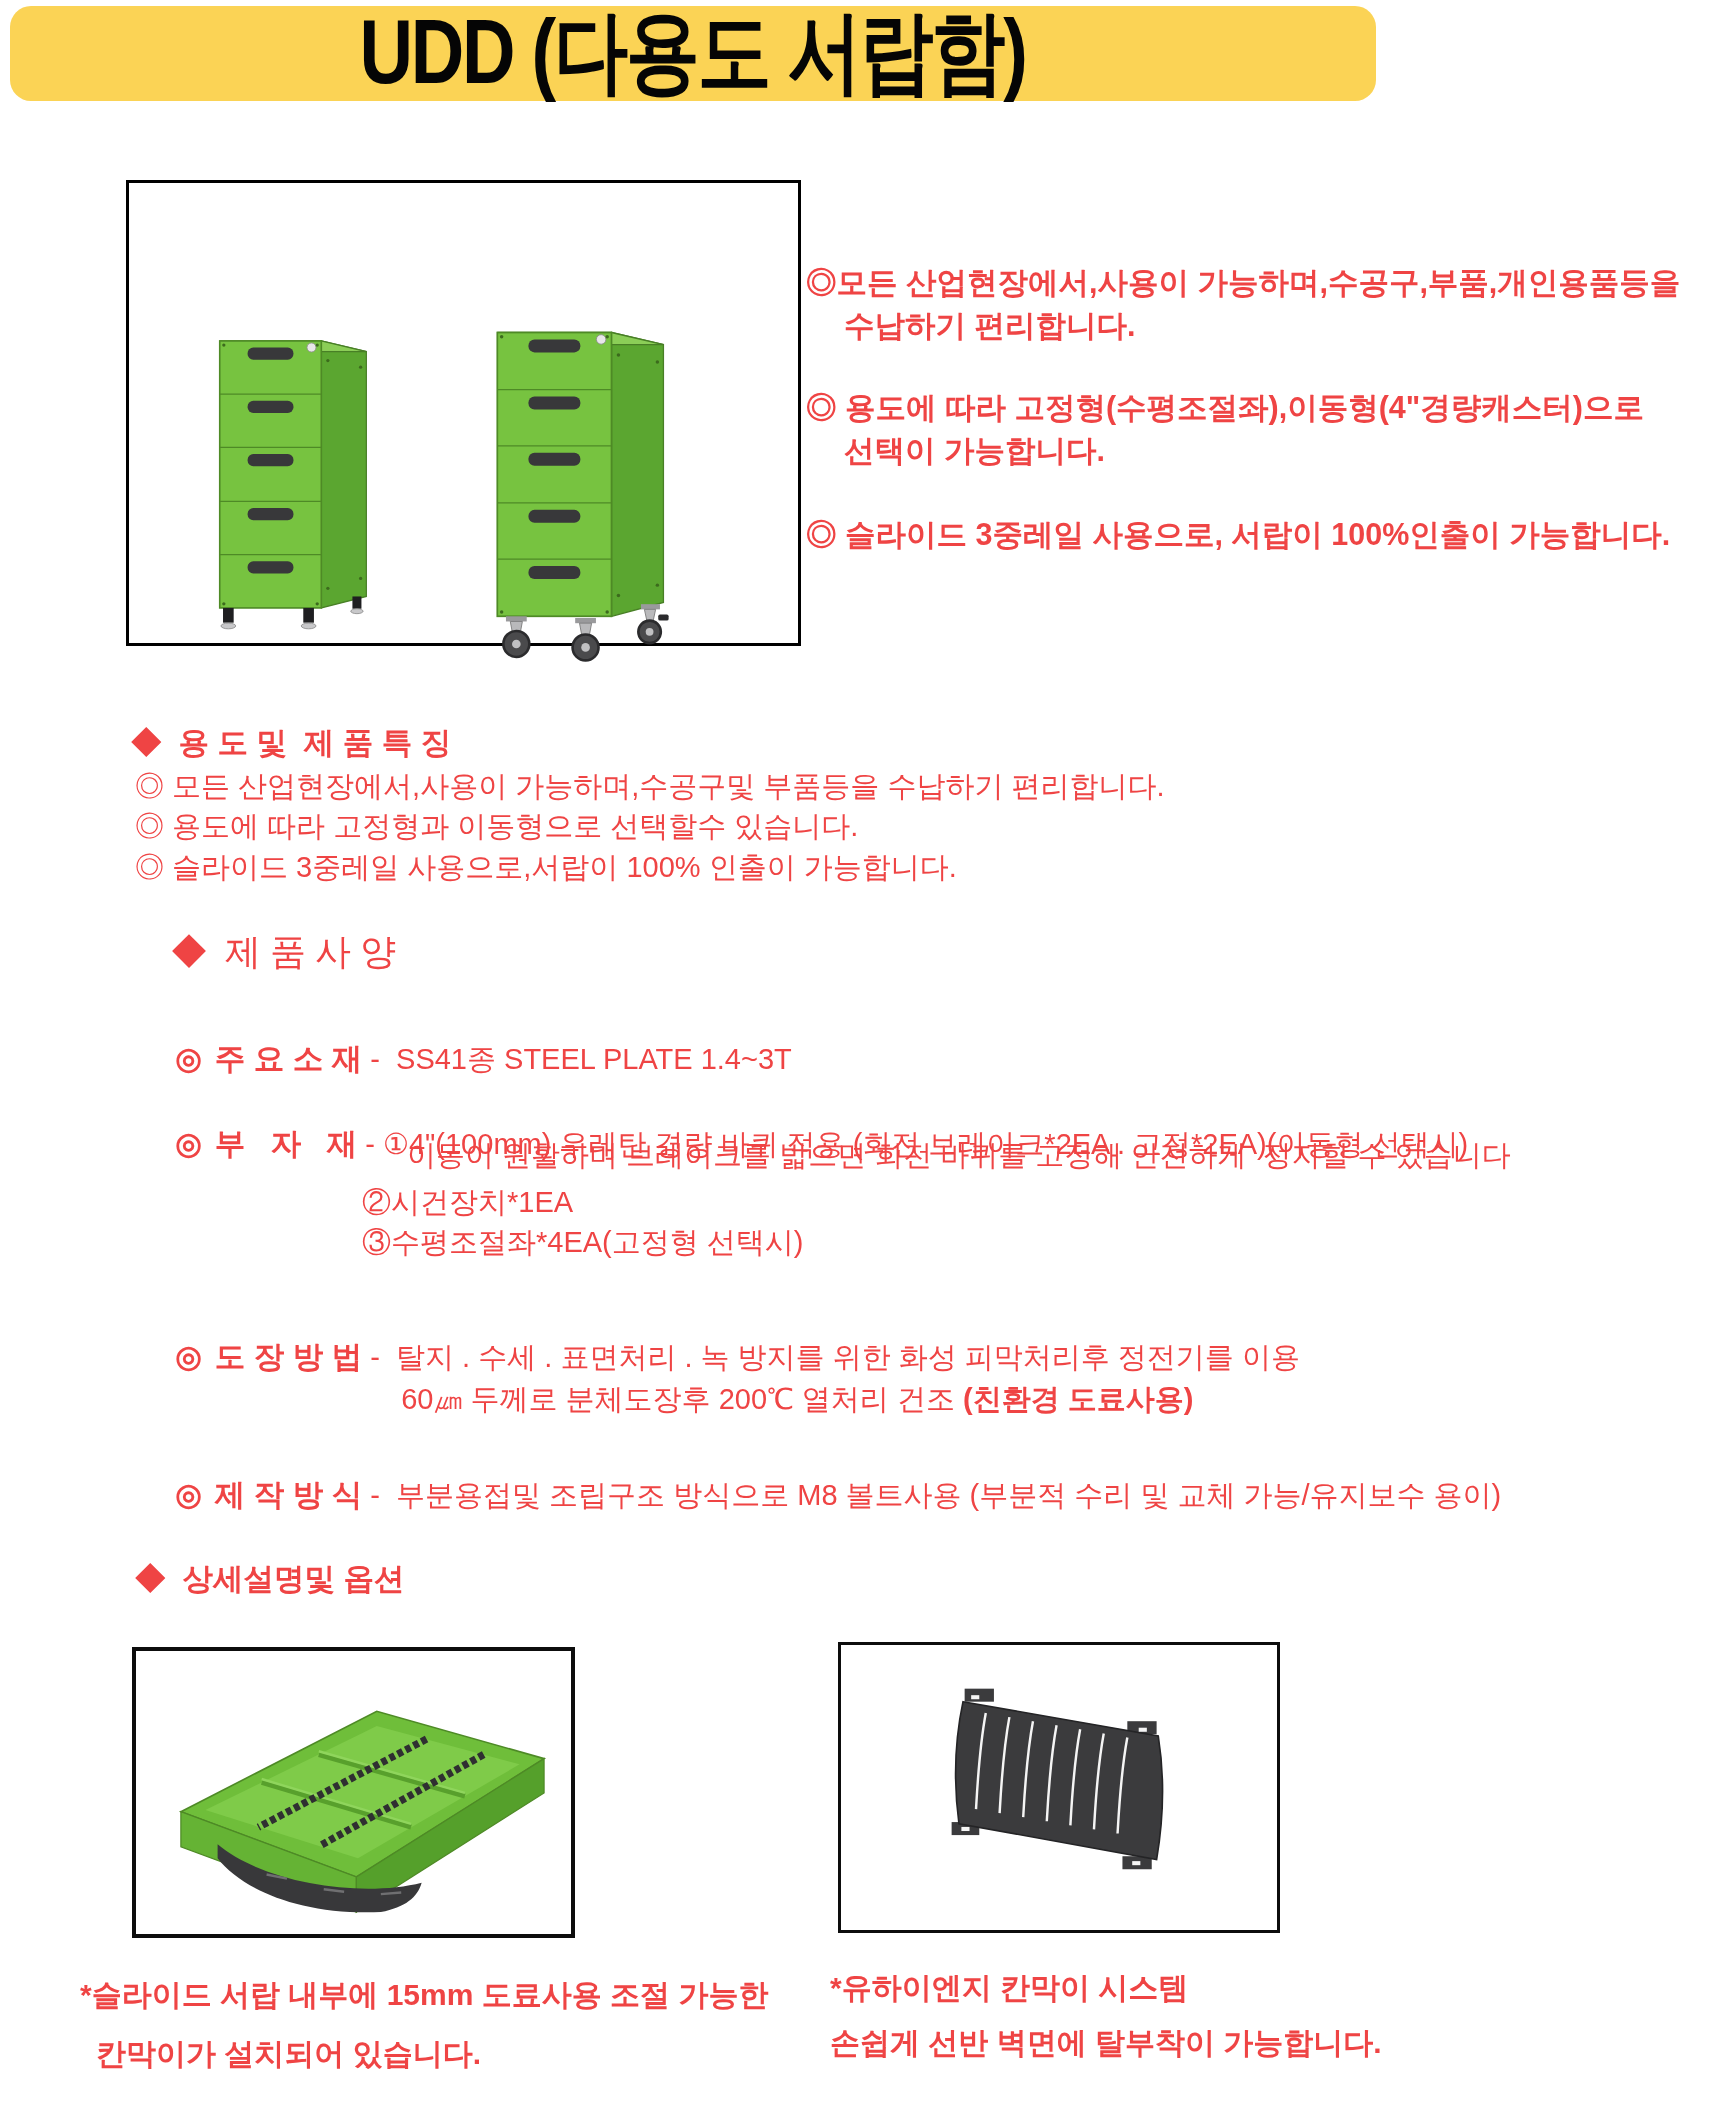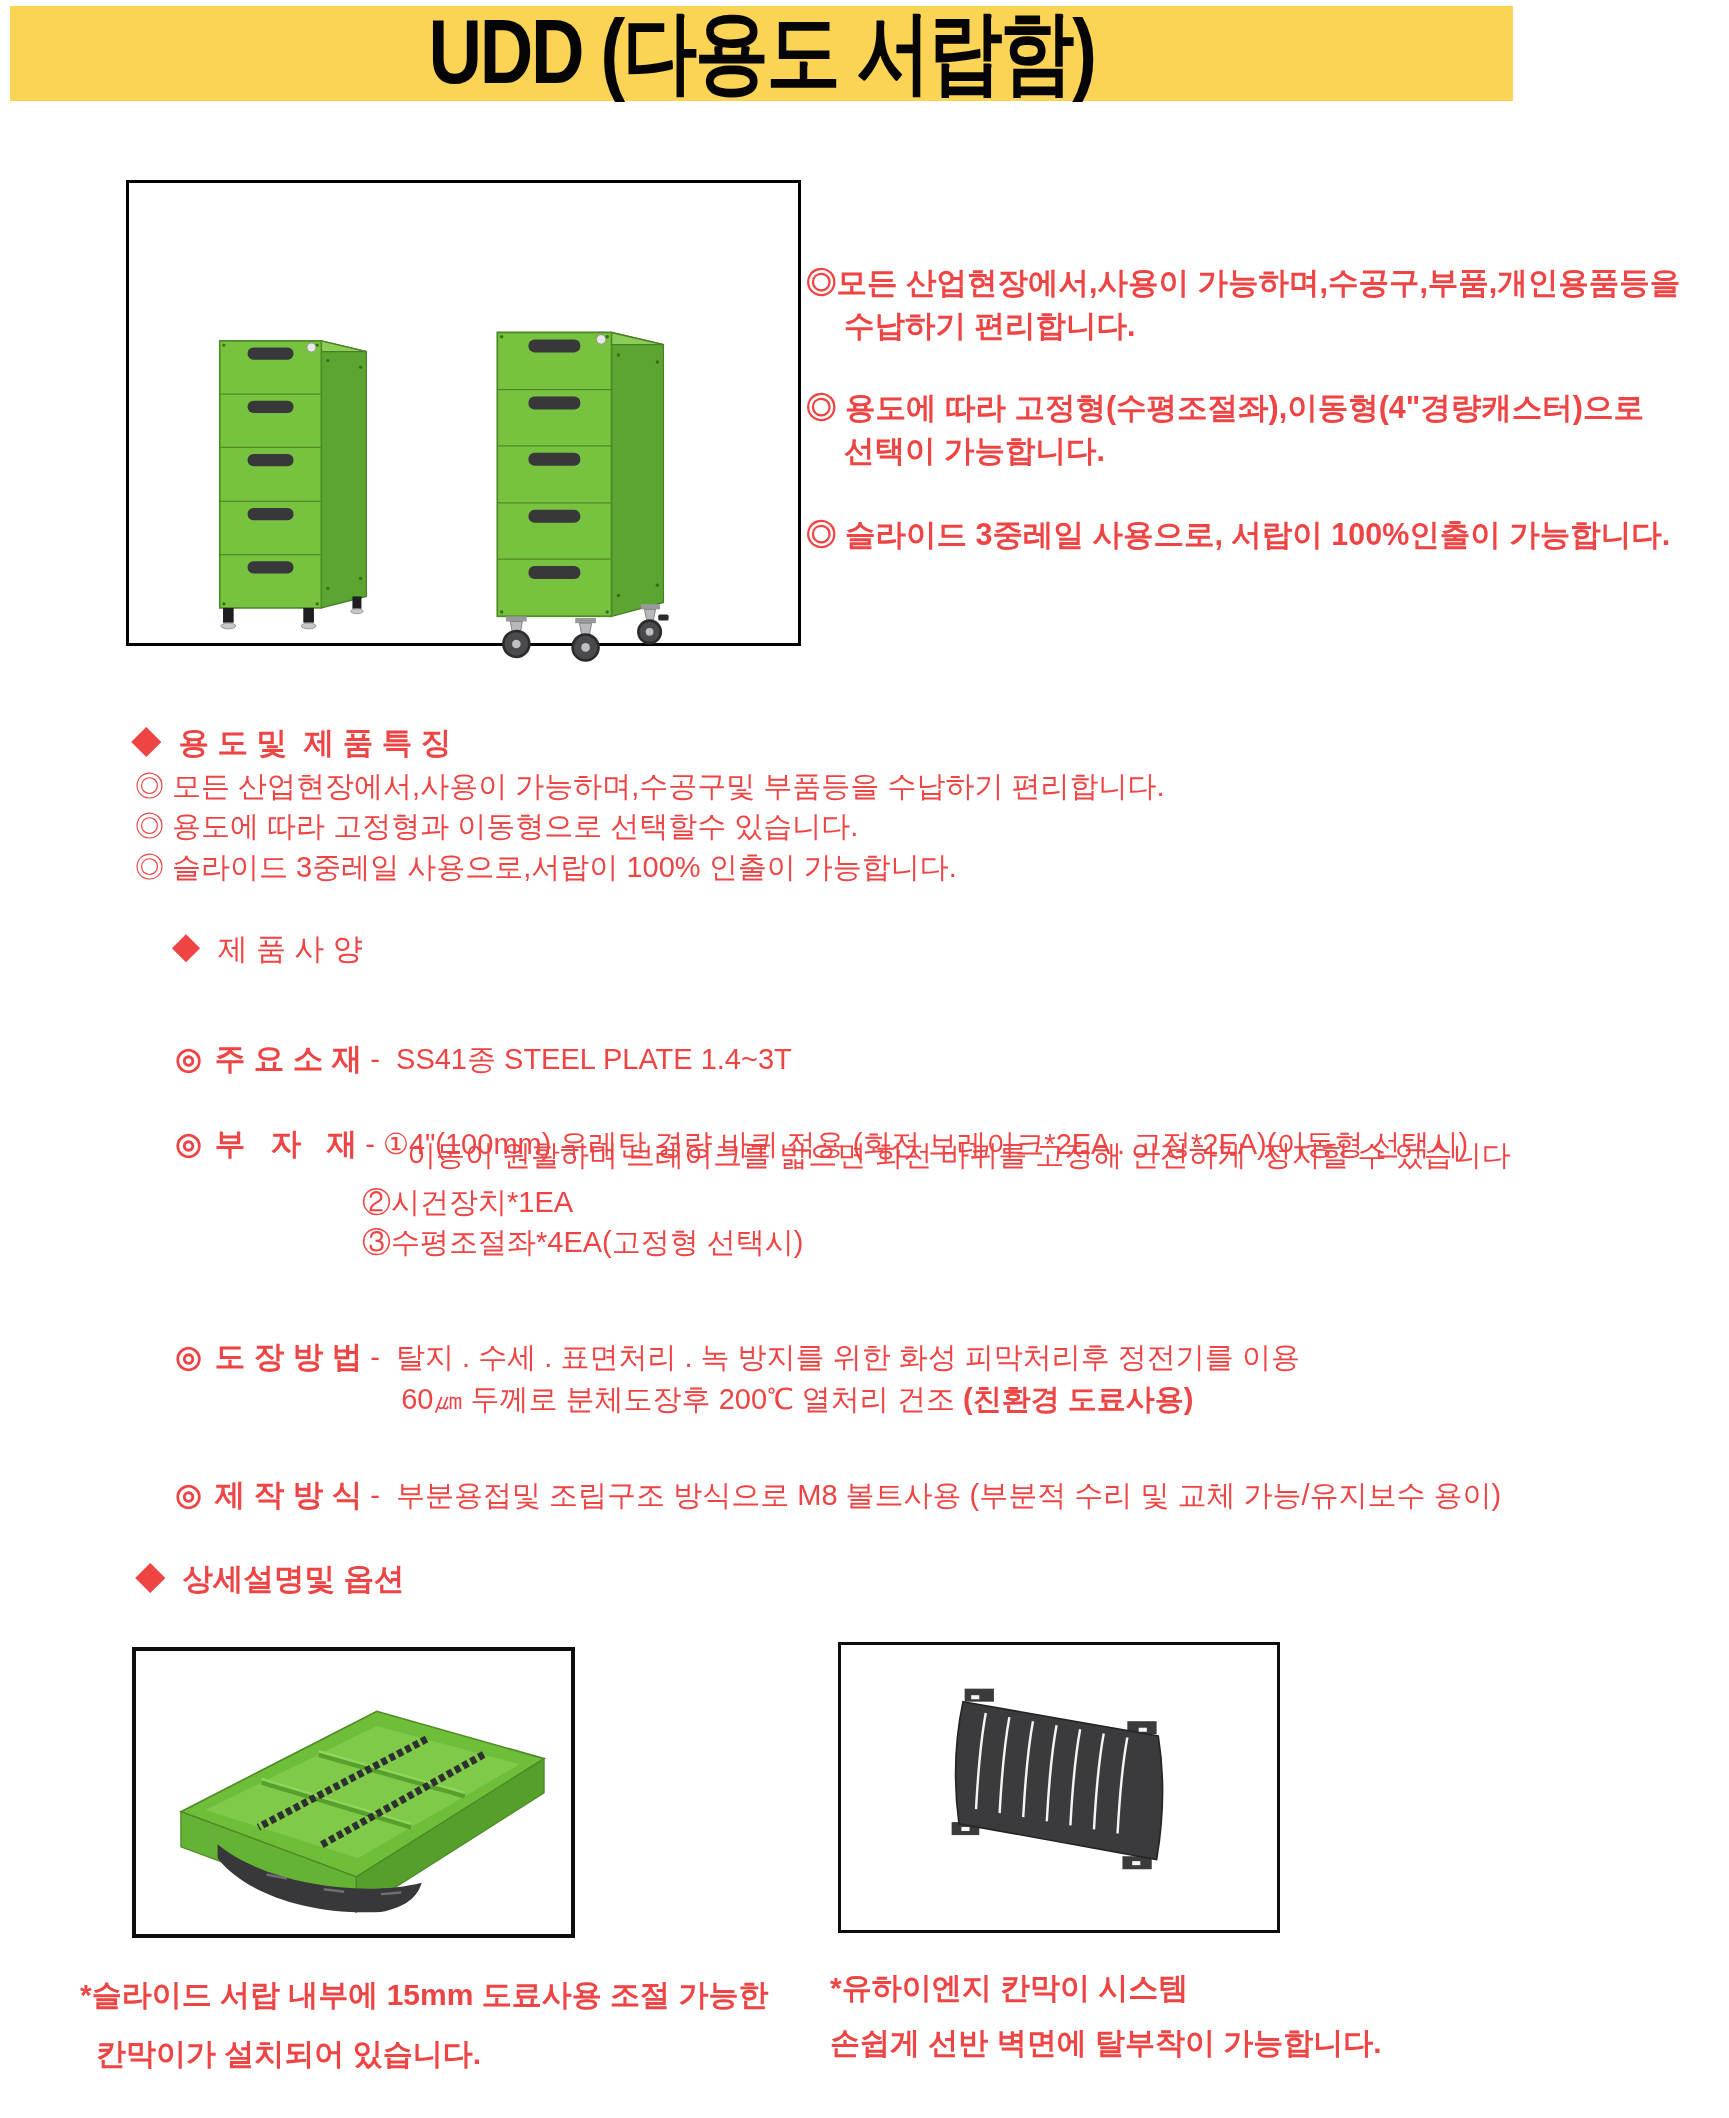--- a/index.html
+++ b/index.html
@@ -1,32 +1,32 @@
 <!DOCTYPE html>
 <html style="font-size:13px"><head>
 <meta charset="utf-8">
 <style>
   html,body { margin:0; padding:0; background:#ffffff; }
   .page {
     position:relative; width:1730px; height:2119px; background:#ffffff;
     font-family:"Liberation Sans", sans-serif; color:#000; overflow:hidden;
   }
   .banner {
-    position:absolute; left:9.6px; top:6.4px; width:1503px; height:95px;
-    background:#FBD355; display:flex; align-items:center; justify-content:center;
+    position:absolute; left:9.6px; top:6.4px; width:1366px; height:95px;
+    background:#FBD355; display:flex; align-items:center; justify-content:center;border-radius:21px;
   }
   .banner .title {
     display:inline-block; font-size:78px; font-weight:700; letter-spacing:-2.4px;
     transform:scale(0.95,1.16); transform-origin:center; white-space:pre; color:#050505;
   }
   .line { position:absolute; white-space:pre; font-size:29px; line-height:1.15; color:#ef4444; }
   .b700 { font-weight:700; }
   .hero-line { font-size:30.5px; font-weight:700; }
   .heading { font-size:30.5px; font-weight:700; }
-  .heading-light { font-size:30px; font-weight:400; }
+  .heading-light { font-size:36px; font-weight:400;font-family:Liberation Serif, serif; }
   .spec-row .bullet { font-weight:700; font-size:30.5px; margin-right:13px; }
   .spec-row .lbl { font-weight:700; font-size:30.5px; margin-right:8px; }
   .spec-row .val { font-weight:400; font-size:29px; }
   .caption { font-size:30px; font-weight:700; }
   .pbox {
     position:absolute; left:126px; top:180px; width:669px; height:460px;
     border:3.2px solid #000; background:#fff;
   }
   .obox-left {
     position:absolute; left:132px; top:1647px; width:435px; height:283px;

